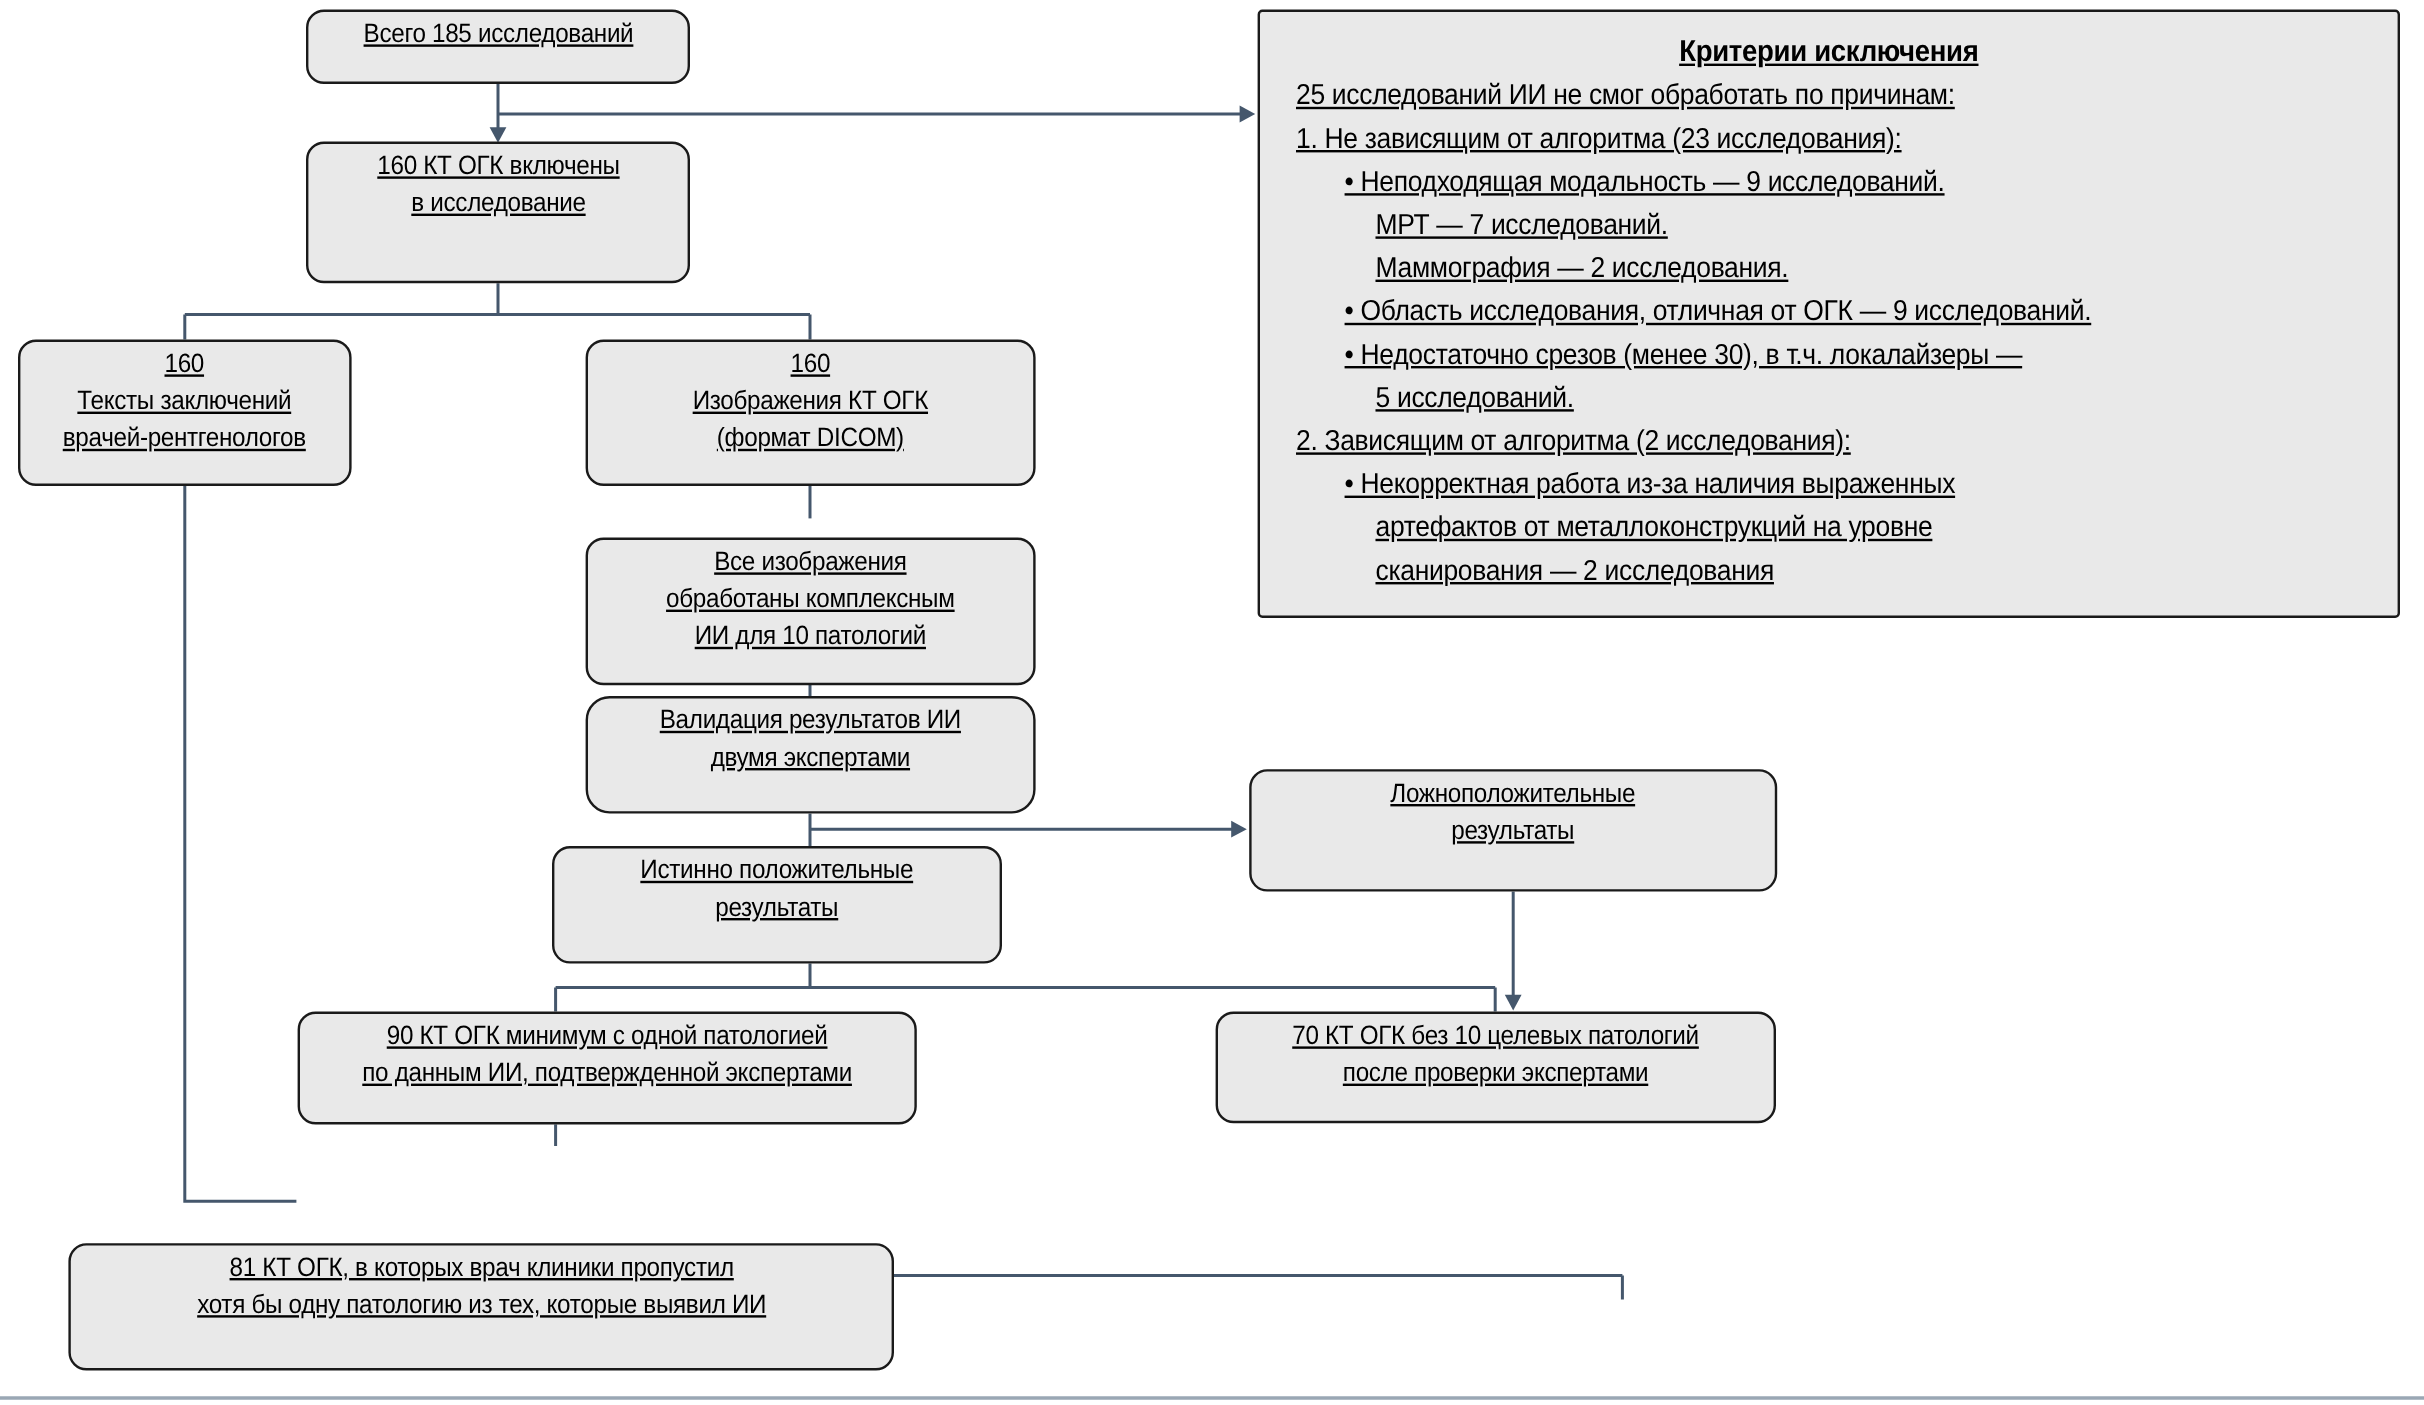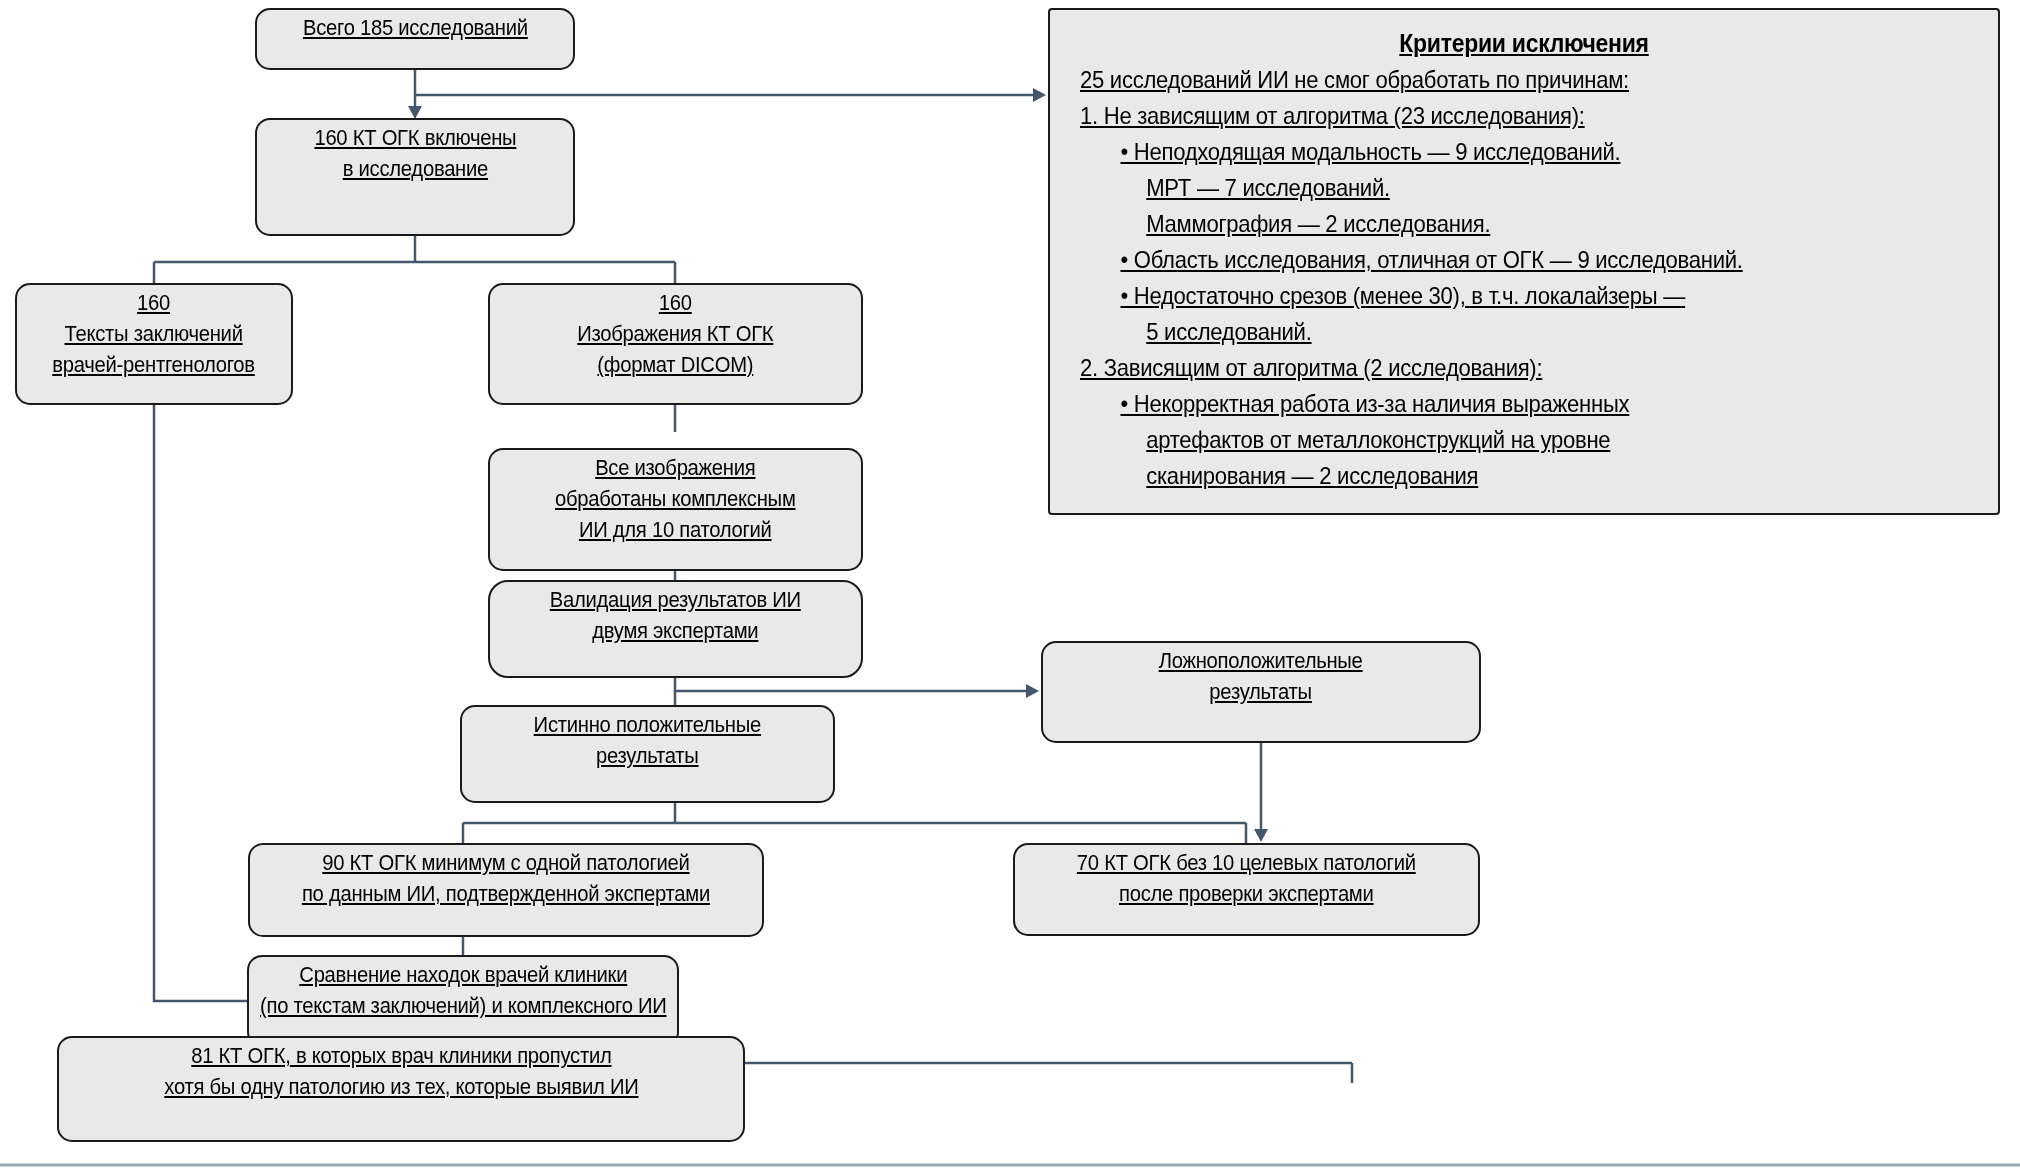--- a/index.html
+++ b/index.html
@@ -155,24 +155,20 @@
   <div class="node" style="left:248px;top:843px;width:516px;height:94px;">
     <div class="txt">90 КТ ОГК минимум с одной патологией
 по данным ИИ, подтвержденной экспертами</div>
   </div>
 
   <div class="node" style="left:1013px;top:843px;width:467px;height:93px;">
     <div class="txt">70 КТ ОГК без 10 целевых патологий
 после проверки экспертами</div>
   </div>
 
-  <div class="node" style="left:247px;top:955px;width:432px;height:92px;">
-    <div class="txt">Сравнение находок врачей клиники
-(по текстам заключений) и комплексного ИИ</div>
-  </div>
 
   <div class="node" style="left:57px;top:1036px;width:688px;height:106px;">
     <div class="txt">81 КТ ОГК, в которых врач клиники пропустил
 хотя бы одну патологию из тех, которые выявил ИИ</div>
   </div>
 
 
 </div>
 
 </body></html>

